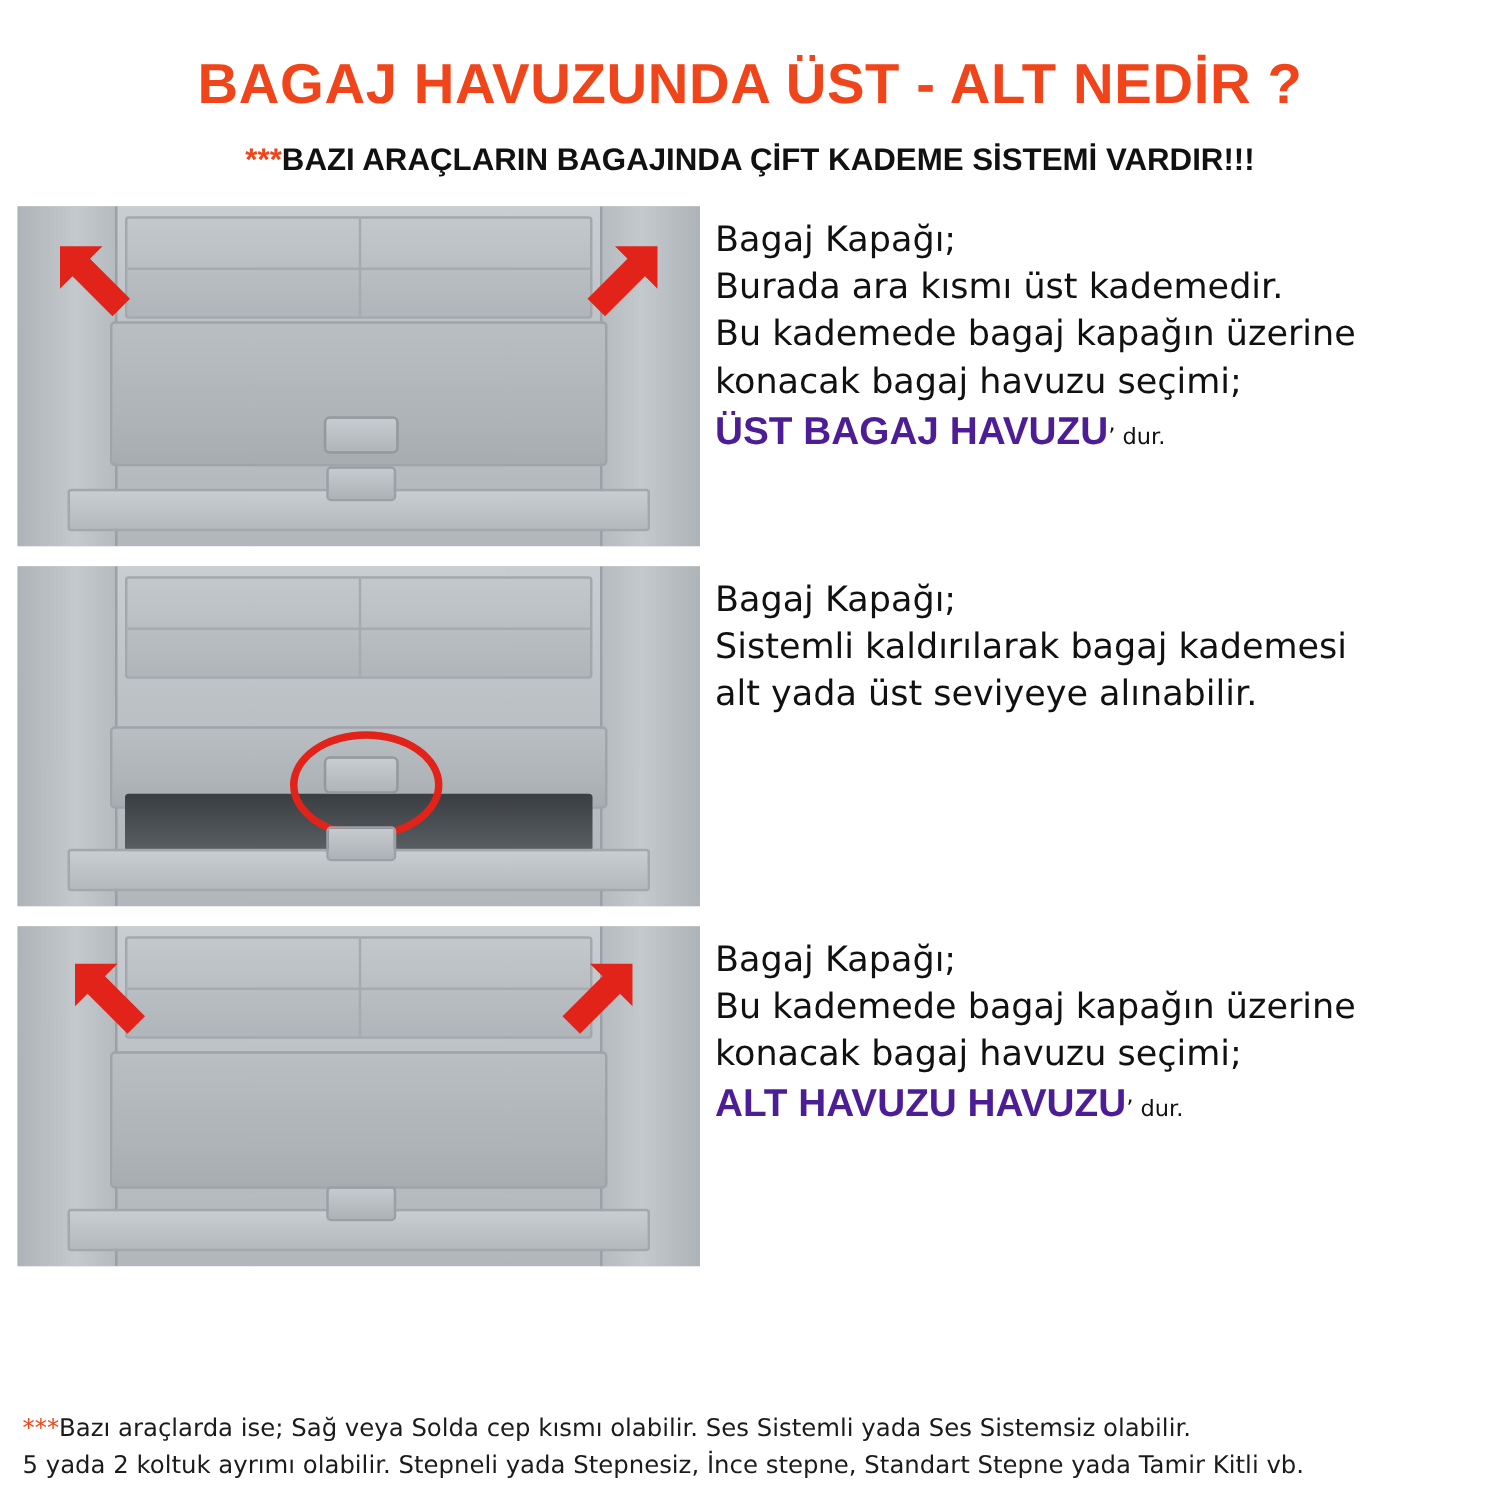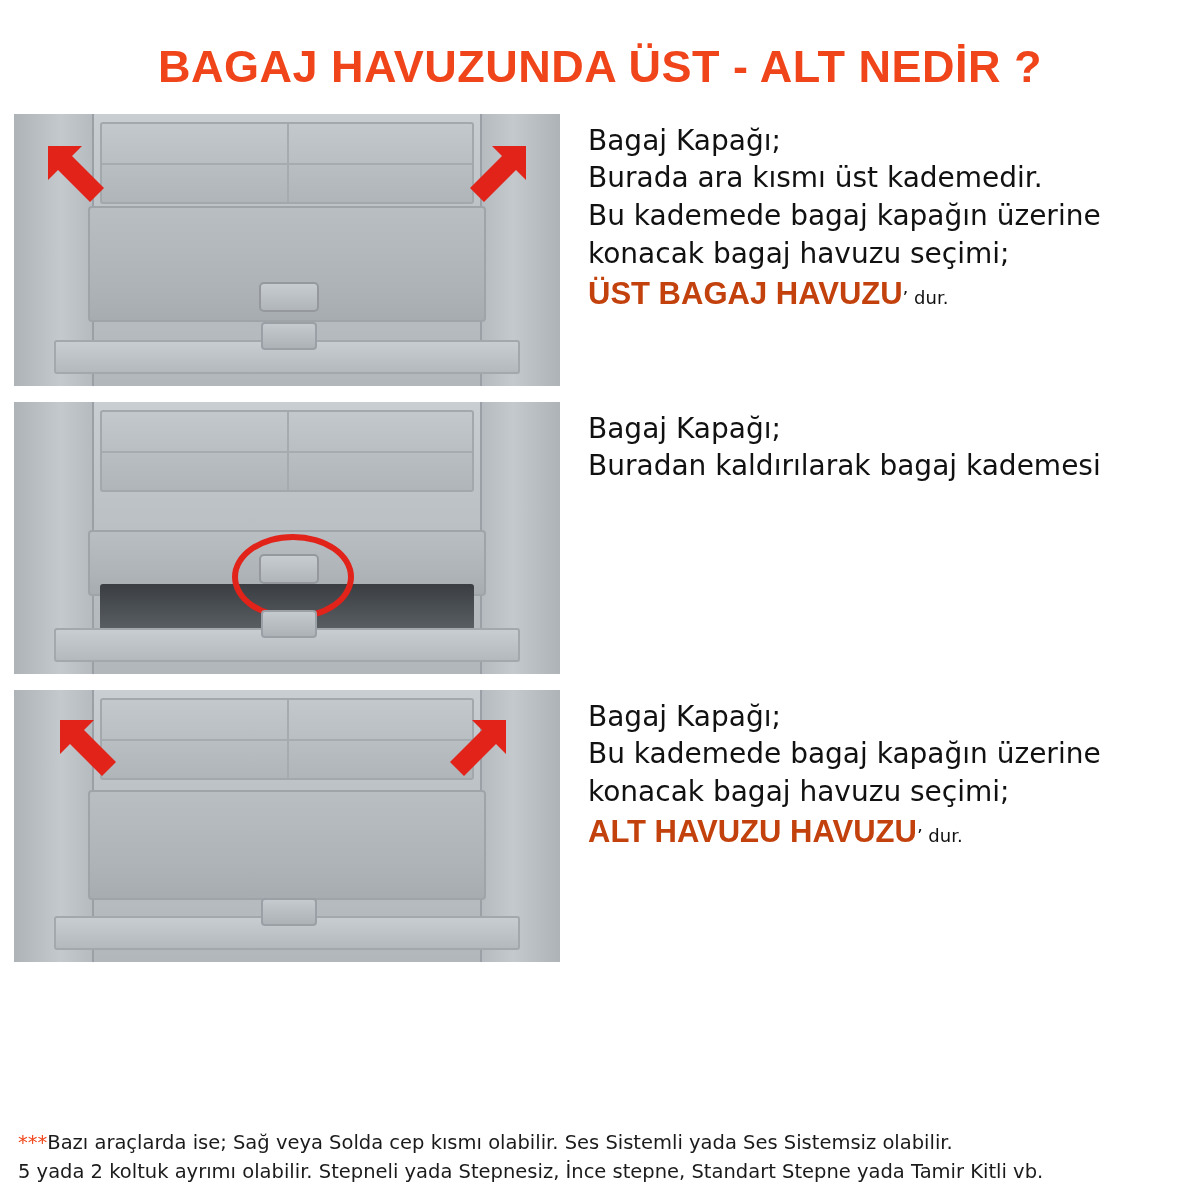--- a/index.html
+++ b/index.html
@@ -57,32 +57,32 @@
   .photo {
     position: relative;
     width: 546px;
     height: 272px;
     flex: 0 0 546px;
     background: #bfc4c9;
     overflow: hidden;
   }
   .row-text {
     flex: 1 1 auto;
-    padding-left: 28px;
+    padding-left: 12px;
     padding-top: 8px;
     font-size: 28px;
     line-height: 1.35;
     color: #111;
     font-family: "DejaVu Sans", sans-serif;
   }
   .row-text .line {
     white-space: nowrap;
   }
   .row-text .accent {
-    color: #c2410c;
+    color: #4c1d95;
     font-weight: bold;
     font-size: 31px;
     font-family: "Liberation Sans", sans-serif;
   }
   .row-text .suffix {
     font-size: 18px;
   }
 
   
   .footer {
@@ -220,20 +220,23 @@
     top: 132px;
   }
 </style>
 </head>
 <body>
 
 <div class="page">
 
   <div class="title">BAGAJ HAVUZUNDA ÜST - ALT NEDİR ?</div>
 
+  <div class="subtitle">
+    <span class="stars">***</span><span>BAZI ARAÇLARIN BAGAJINDA ÇİFT KADEME SİSTEMİ VARDIR!!!</span>
+  </div>
 
   <div class="rows">
 
     <div class="row">
       <div class="photo">
         <div class="trunk">
           <div class="bg-grad"></div>
           <div class="pillar-l"></div>
           <div class="pillar-r"></div>
           <div class="seatback">
@@ -278,21 +281,22 @@
           <div class="floor floor-mid"></div>
           <div class="cavity"></div>
           <div class="handle on-mid"></div>
           <div class="ellipse"></div>
           <div class="sill"></div>
           <div class="latch"></div>
         </div>
       </div>
       <div class="row-text">
         <div class="line">Bagaj Kapağı;</div>
-        <div class="line">Buradan kaldırılarak bagaj kademesi</div>
+        <div class="line">Sistemli kaldırılarak bagaj kademesi</div>
+        <div class="line">alt yada üst seviyeye alınabilir.</div>
       </div>
     </div>
 
     <div class="row">
       <div class="photo">
         <div class="trunk">
           <div class="bg-grad"></div>
           <div class="pillar-l"></div>
           <div class="pillar-r"></div>
           <div class="seatback">

